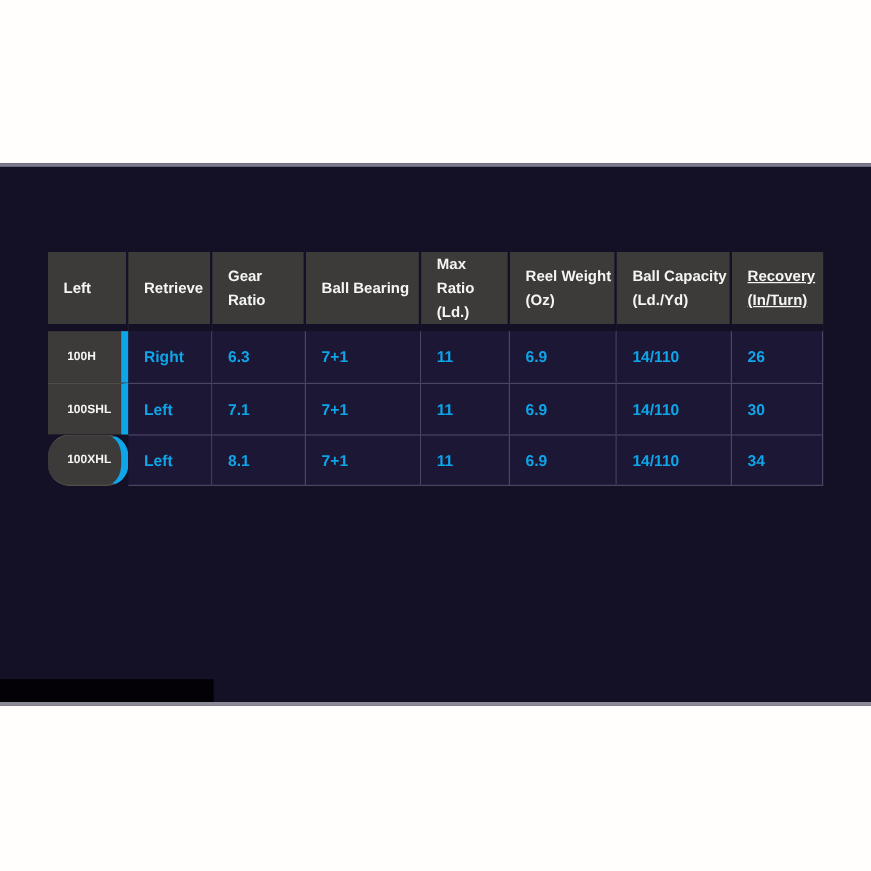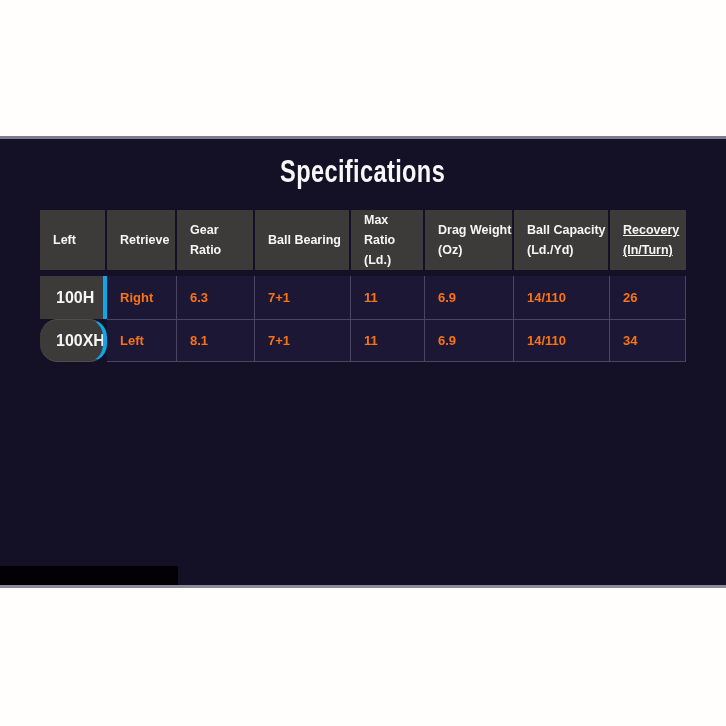--- a/index.html
+++ b/index.html
@@ -63,29 +63,29 @@
     line-height: 20px;
     white-space: pre-line;
     border-right: 2px solid #141026;
     border-bottom: 6px solid #141026;
   }
   table.spec th:last-child { border-right: 0; text-decoration: underline; }
 
   table.spec td.model {
     background: #3c3b39;
     color: #f5f5f3;
-    font-size: 16px;
+    font-size: 10px;
     font-weight: bold;
-    border-right: 4px solid #0ea5e9;
+    border-right: 6px solid #0ea5e9;
     border-top: 1px solid #504e48;
     padding-left: 16px;
   }
   table.spec td.data {
     background: #1d1736;
-    color: #f97316;
+    color: #0ea5e9;
     font-size: 13px;
     font-weight: bold;
     border-right: 1px solid #4b4562;
     border-top: 1px solid #4b4562;
   }
   table.spec tr.first td { border-top: 0; }
   table.spec tr.last td { border-bottom: 1px solid #4b4562; }
   table.spec tr.last td.model { border-bottom: 1px solid #504e48; border-radius: 18px; }
 
   .black-bar {
@@ -95,23 +95,20 @@
     background: #030006;
   }
 </style>
 </head>
 <body>
 
 <div class="canvas">
 
   <div class="panel"></div>
 
-  <div class="title-wrap">
-    <span class="title-text">Specifications</span>
-  </div>
 
   <div class="table-wrap">
     <table class="spec">
       <colgroup>
         <col style="width:67px">
           <col style="width:70px">
           <col style="width:78px">
           <col style="width:96px">
         <col style="width:74px">
           <col style="width:89px">
@@ -119,36 +116,46 @@
           <col style="width:76px">
       </colgroup>
       <tbody>
           <tr class="hdr">
         <th>Left</th>
         <th>Retrieve</th>
         <th>Gear Ratio</th>
         <th>Ball Bearing</th>
         <th>Max Ratio
 (Ld.)</th>
-        <th>Drag Weight
+        <th>Reel Weight
 (Oz)</th>
         <th>Ball Capacity
 (Ld./Yd)</th>
         <th>Recovery
 (In/Turn)</th>
       </tr>
       <tr class="row first">
         <td class="model">100H</td>
         <td class="data">Right</td>
         <td class="data">6.3</td>
         <td class="data">7+1</td>
         <td class="data">11</td>
         <td class="data">6.9</td>
         <td class="data">14/110</td>
         <td class="data">26</td>
+      </tr>
+      <tr class="row">
+        <td class="model">100SHL</td>
+        <td class="data">Left</td>
+        <td class="data">7.1</td>
+        <td class="data">7+1</td>
+        <td class="data">11</td>
+        <td class="data">6.9</td>
+        <td class="data">14/110</td>
+        <td class="data">30</td>
       </tr>
       <tr class="row last">
         <td class="model">100XHL</td>
         <td class="data">Left</td>
         <td class="data">8.1</td>
         <td class="data">7+1</td>
         <td class="data">11</td>
         <td class="data">6.9</td>
         <td class="data">14/110</td>
         <td class="data">34</td>

